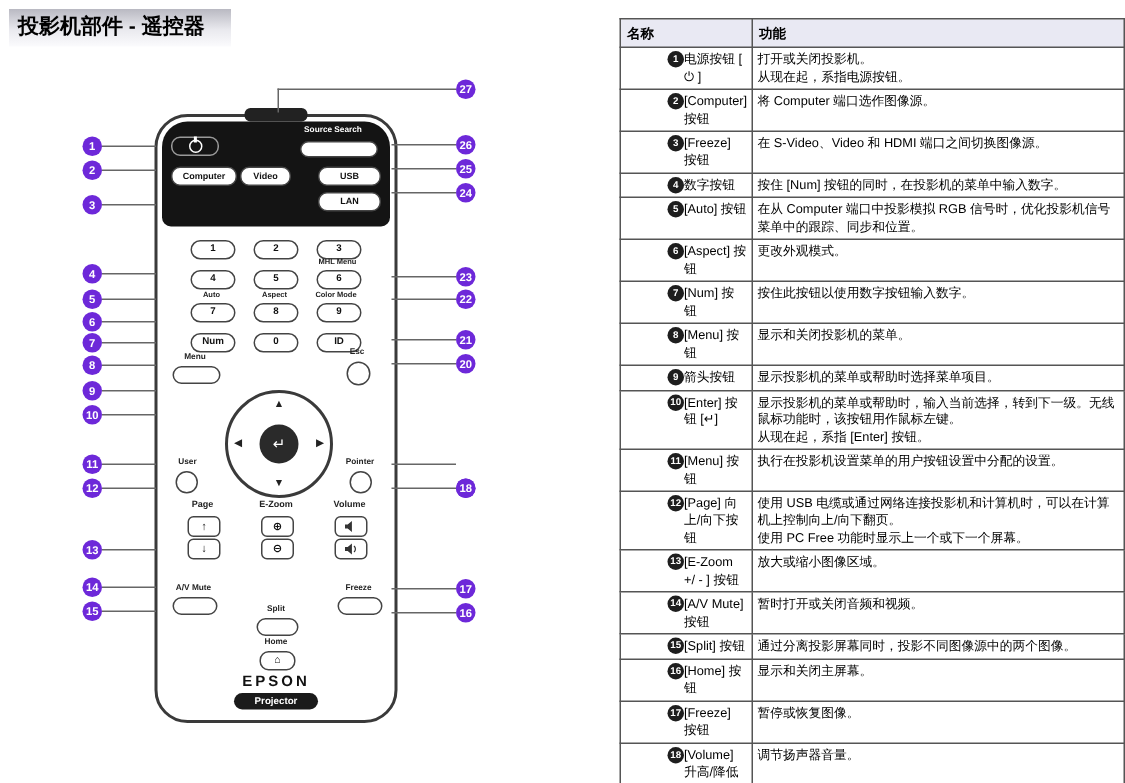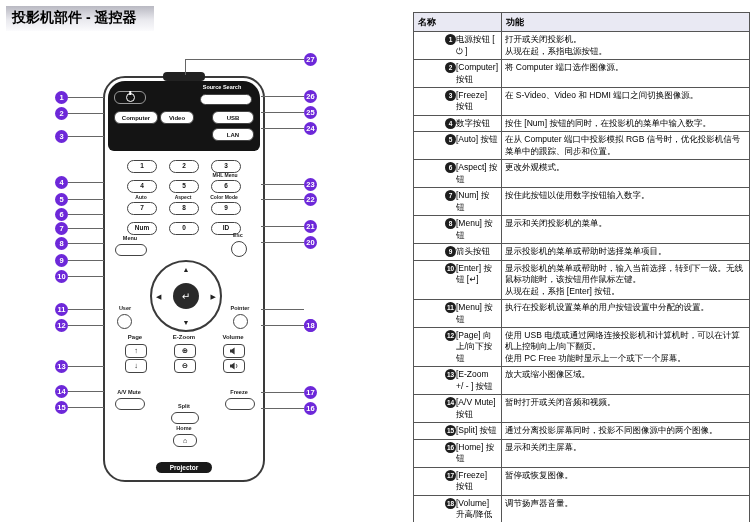--- a/index.html
+++ b/index.html
@@ -188,20 +188,21 @@
     <div class="pb b-avm"></div>
     <div class="lbl l-frz">Freeze</div>
     <div class="pb b-frz"></div>
     <div class="lbl l-spl">Split</div>
     <div class="pb b-spl"></div>
     <div class="lbl l-home">Home</div>
     <div class="pb b-home">
         <span>⌂</span>
       </div>
 
+    <div class="epson">EPSON</div>
     <div class="projbadge">Projector</div>
   </div>
 
   <span class="co coL" style="top:91px">1</span>
     <span class="ln lnL" style="top:97px"></span>
   <span class="co coL" style="top:107px">2</span>
     <span class="ln lnL" style="top:113px"></span>
   <span class="co coL" style="top:130px">3</span>
     <span class="ln lnL" style="top:136px"></span>
   <span class="co coL" style="top:176px">4</span>

